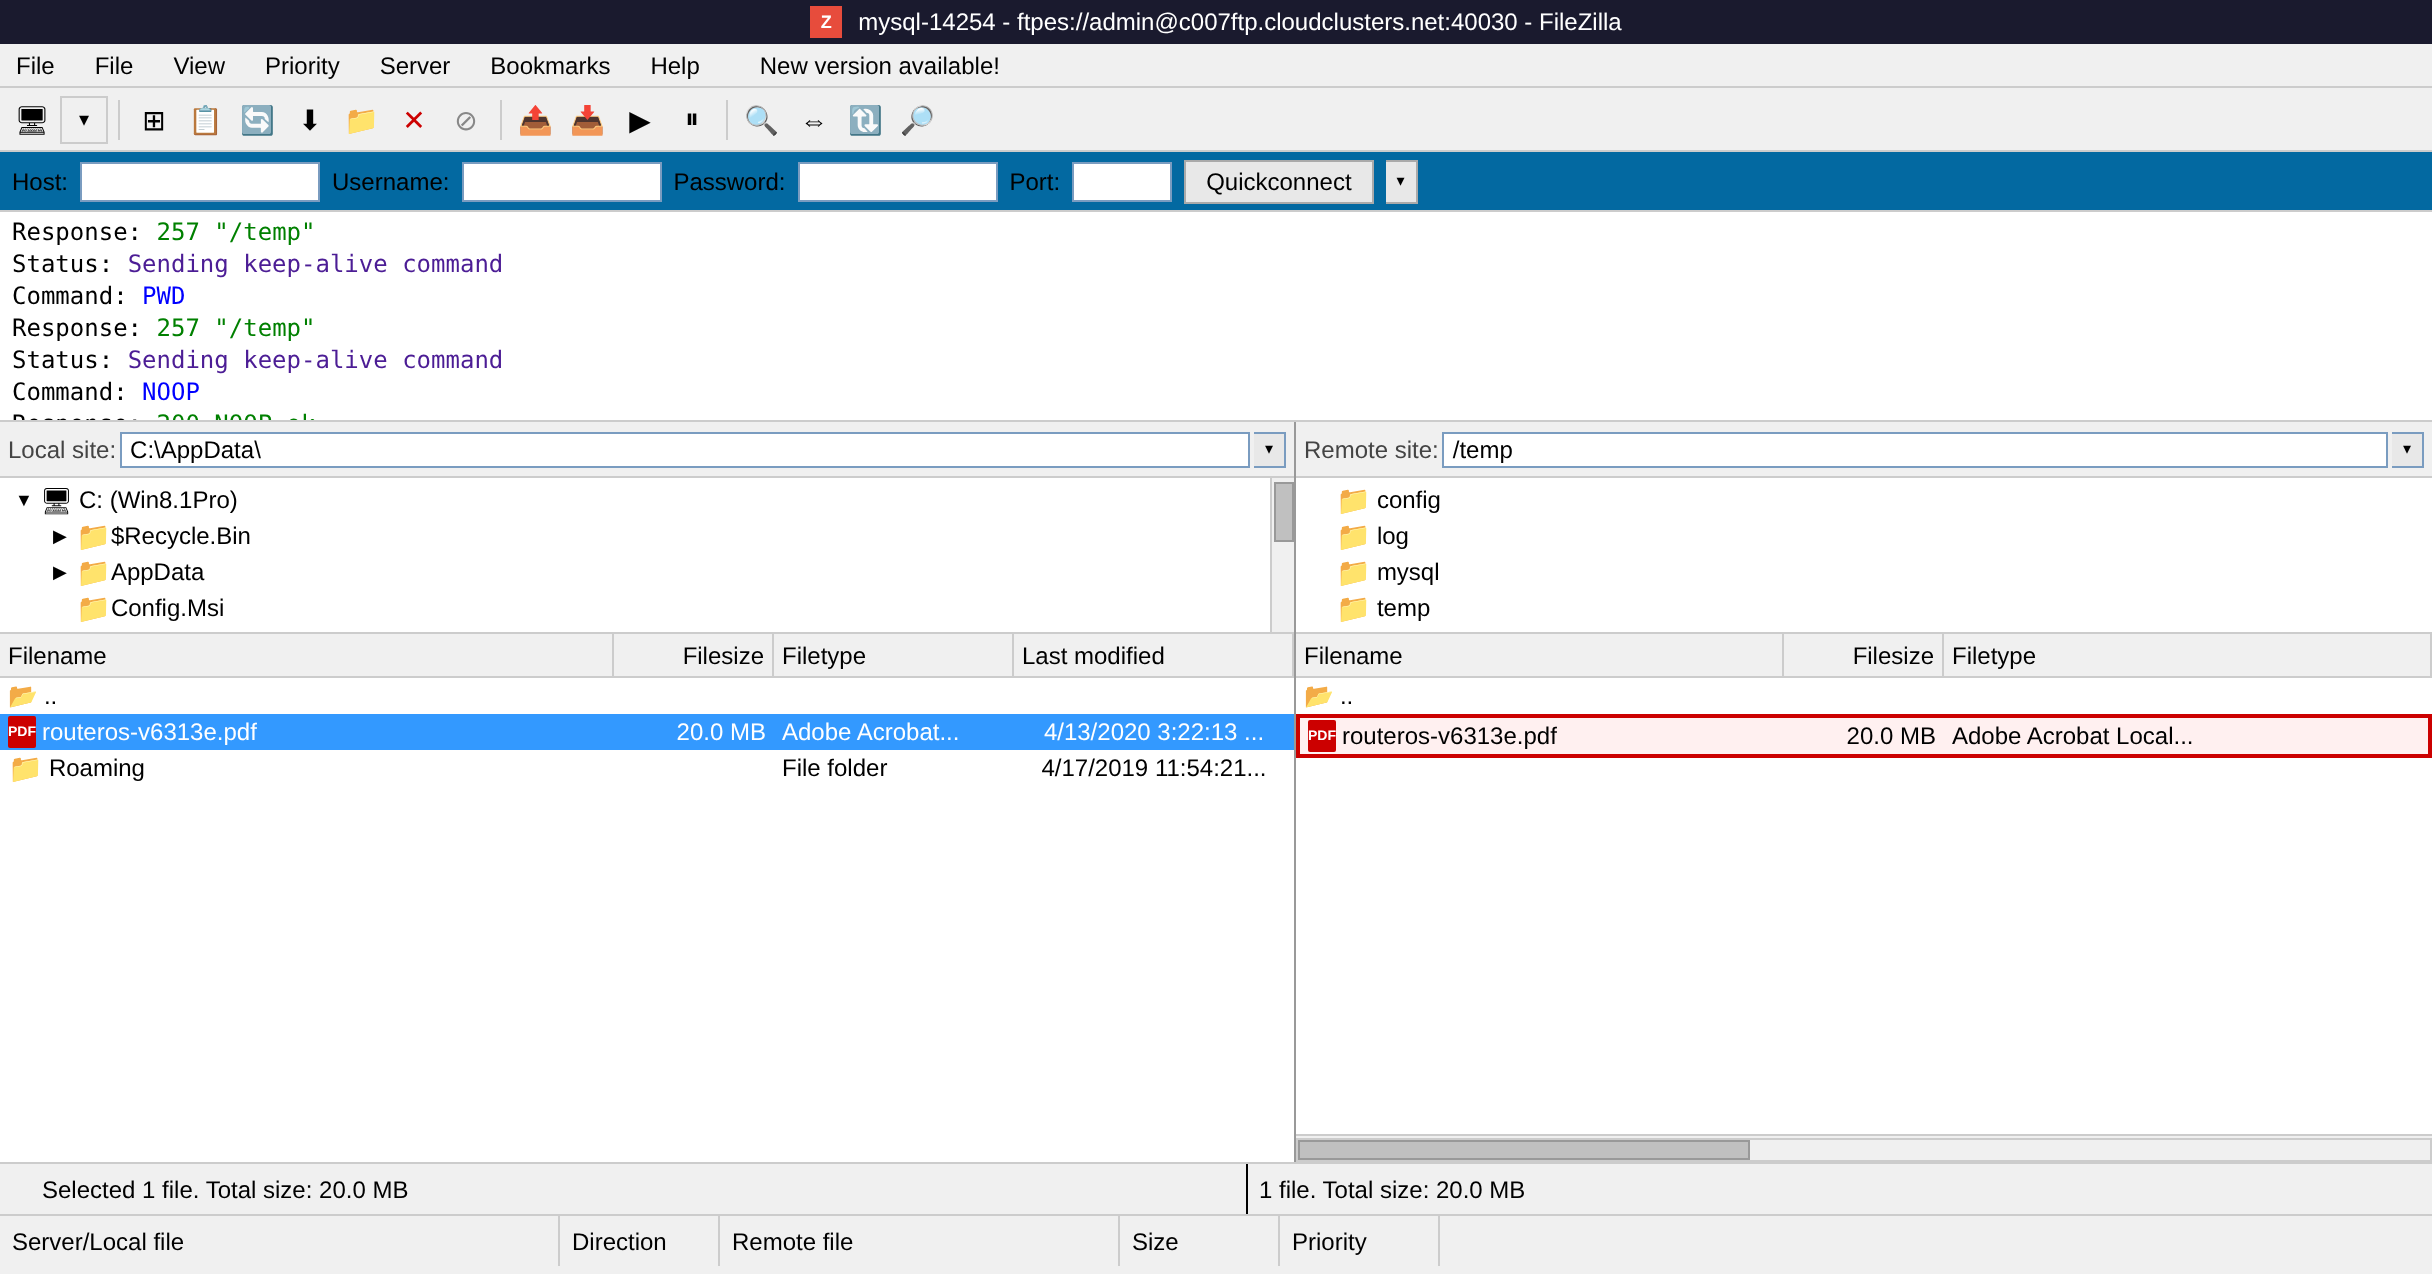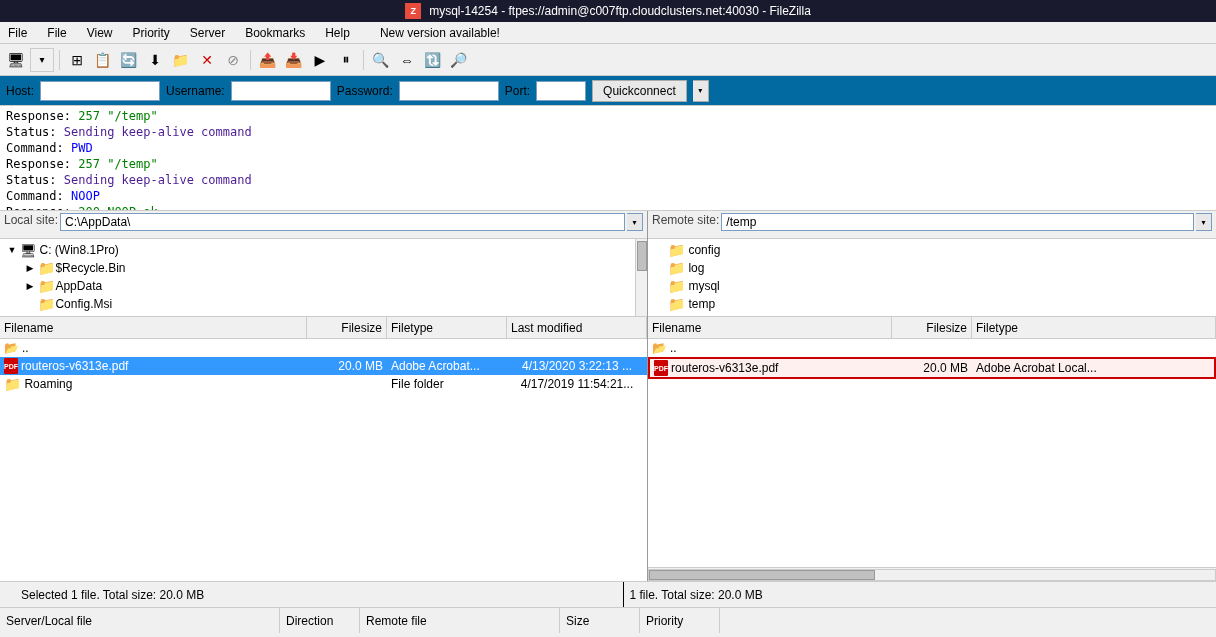--- a/index.html
+++ b/index.html
@@ -36,21 +36,21 @@
     .log-line { line-height: 16px; }
     .log-response { color: #008000; }
     .log-status { color: #4c1d95; }
     .log-command { color: #0000ff; }
     .log-label { color: #000000; font-weight: normal; }
     
     
     #main-content { display: flex; height: calc(637px - 22px - 22px - 30px - 105px - 30px - 26px); }
     
     
-    .site-bar { background: #f0f0f0; border-bottom: 1px solid #ccc; padding: 2px 4px; display: flex; align-items: flex-start; height: 28px; }
+    .site-bar { background: #f0f0f0; border-bottom: 1px solid #ccc; padding: 2px 4px; display: flex; align-items: center; height: 28px; }
     .site-bar-label { font-size: 12px; color: #444; }
     .site-bar-path { flex: 1; height: 18px; border: 1px solid #7a9cc0; padding: 1px 4px; font-size: 12px; background: white; margin: 0 2px; }
     .site-bar-dropdown { width: 16px; height: 18px; background: #e8e8e8; border: 1px solid #7a9cc0; border-left: none; cursor: pointer; display: flex; align-items: center; justify-content: center; font-size: 8px; }
     
     
     .tree-area { background: white; border-bottom: 1px solid #ccc; height: 80px; overflow-y: auto; overflow-x: hidden; padding: 2px 0; }
     .tree-item { display: flex; align-items: center; padding: 1px 0; cursor: pointer; white-space: nowrap; }
     .tree-expander { width: 16px; height: 16px; display: inline-flex; align-items: center; justify-content: center; font-size: 9px; cursor: pointer; }
     .folder-icon-yellow { color: #e6b800; font-size: 14px; }
     

